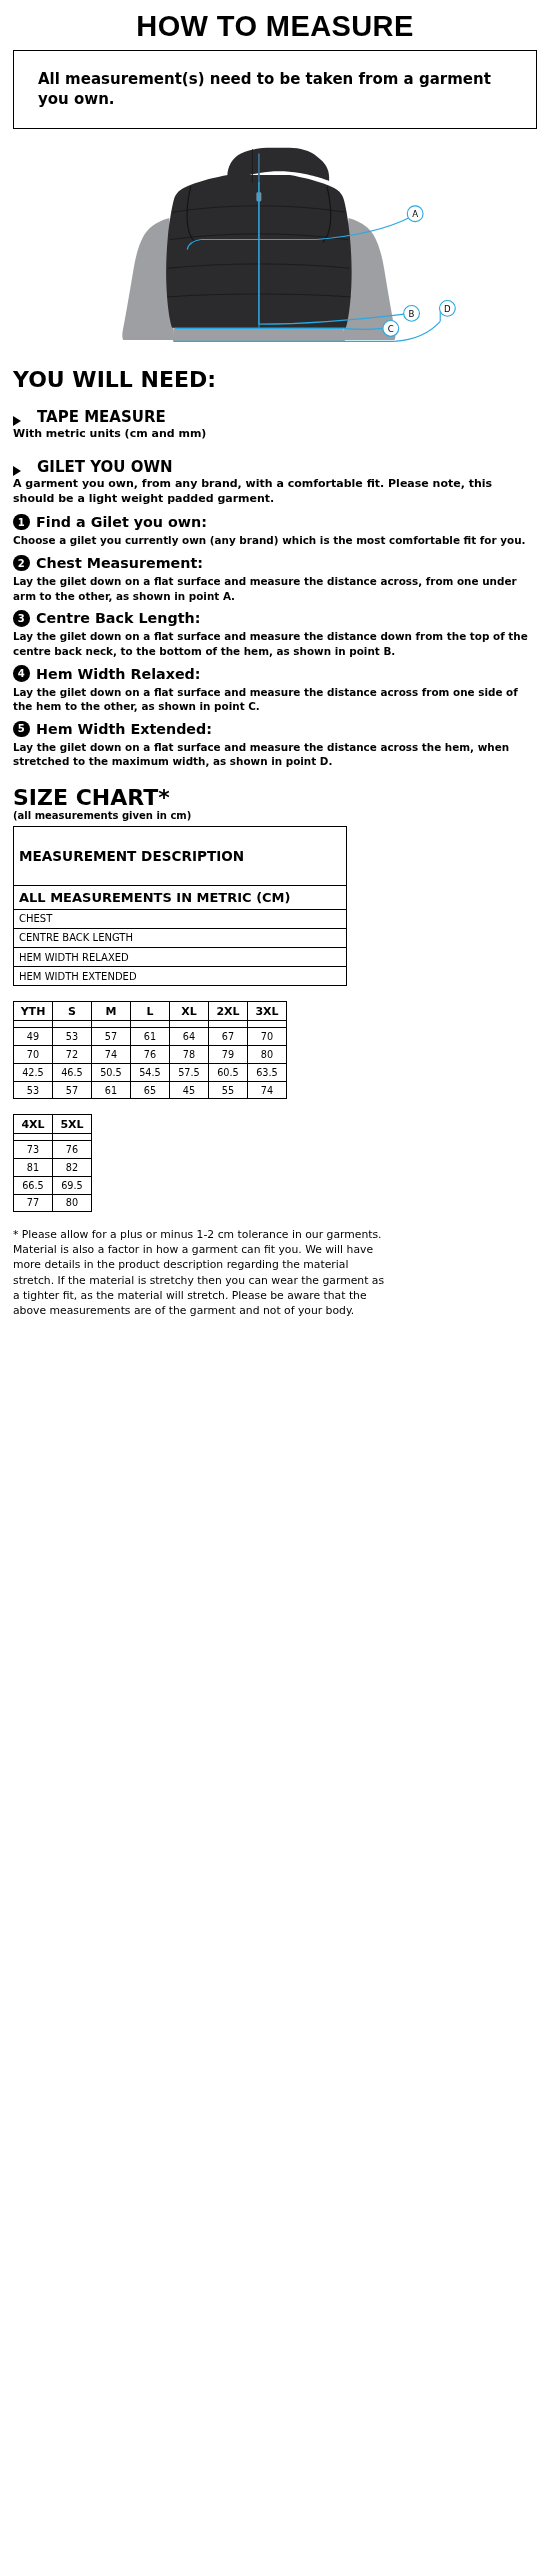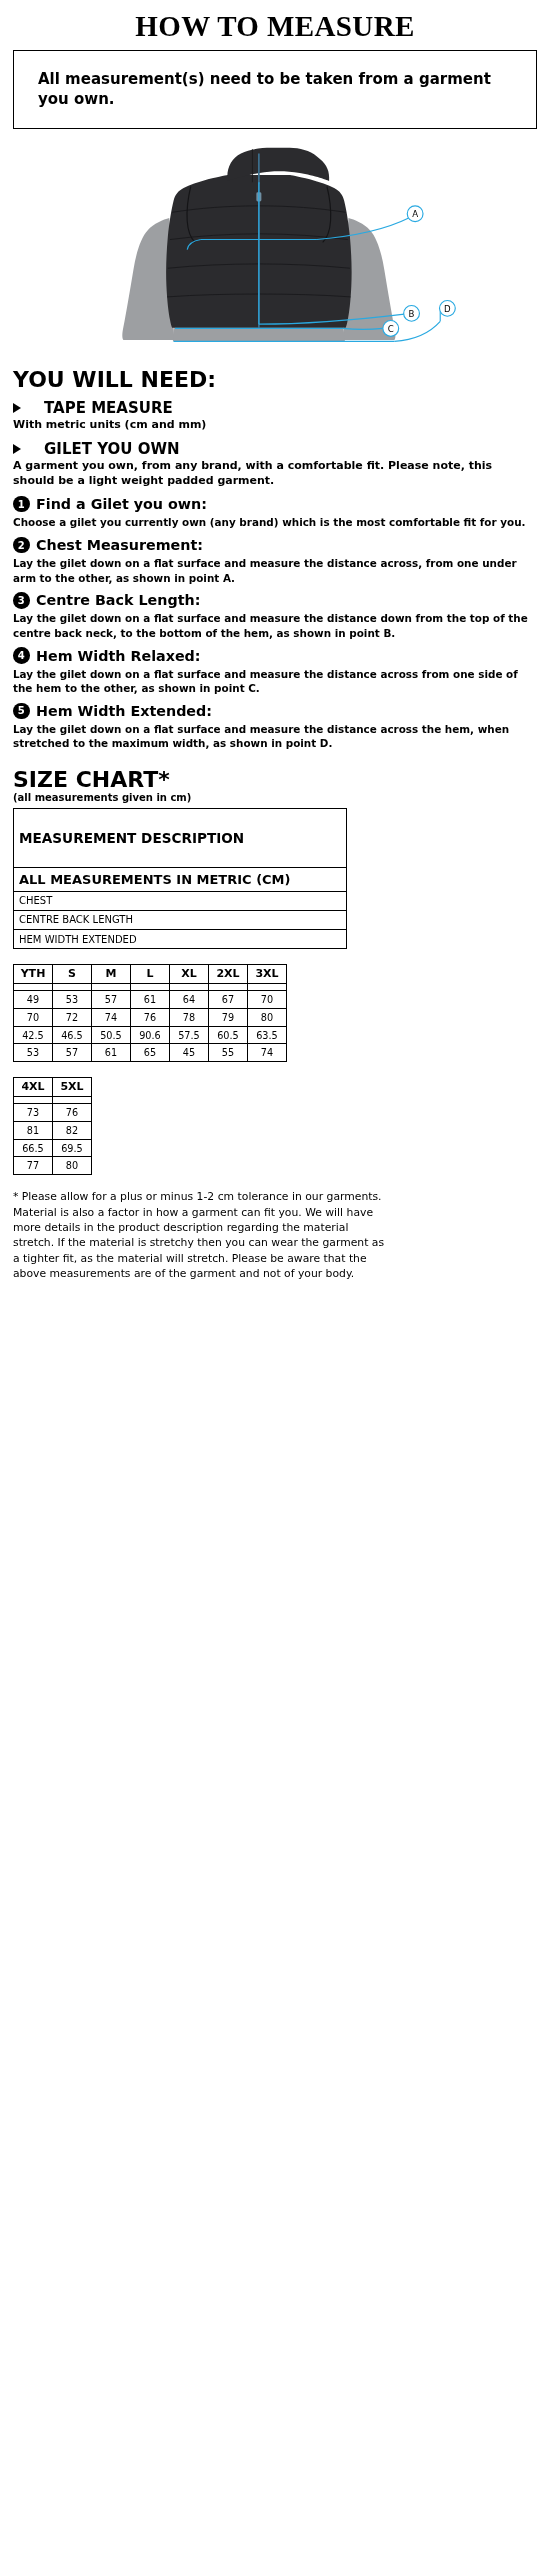--- a/index.html
+++ b/index.html
@@ -13,21 +13,21 @@
   .page {
     width: 550px;
     padding: 0 13px 17px 13px;
   }
   h1.title {
     font-size: 29px;
     font-weight: bold;
     letter-spacing: 0.4px;
     margin: 10px 0 7.2px 0;
     text-align: center;
-    font-family: Liberation Serif, serif;
+    font-family: Liberation Sans, sans-serif;
   }
   .intro-box {
     border: 1.4px solid #000;
     padding: 10px 11.5px 10px 16px;
     margin-bottom: 2.9px;
   }
   .intro-box p {
     margin: 8px;
     font-size: 15px;
     font-weight: bold;
@@ -43,23 +43,23 @@
   .diagram-wrap svg { display: block; }
   
   h2.section {
     font-size: 22px;
     font-weight: bold;
     margin: 2.9px 0 2.9px 0;
     letter-spacing: 0px;
   }
   .need-row {
     display: flex;
-    align-items: flex-start;
-    gap: 23px;
-    margin-top: 7px;
+    align-items: flex-end;
+    gap: 16px;
+    margin-top: 16px;
   }
   .tri {
     width: 0; height: 0;
     border-left: 8.6px solid #000;
     border-top: 5.7px solid transparent;
     border-bottom: 5.7px solid transparent;
     margin-top: 4.3px;
     flex: 0 0 auto;
   }
   .need-title {
@@ -312,20 +312,23 @@
       <td class="hdr">MEASUREMENT DESCRIPTION</td>
     </tr>
     <tr>
       <td>ALL MEASUREMENTS IN METRIC (CM)</td>
     </tr>
     <tr>
       <td class="plain">CHEST</td>
     </tr>
     <tr>
       <td class="plain">CENTRE BACK LENGTH</td>
+    </tr>
+    <tr>
+      <td class="plain">HEM WIDTH RELAXED</td>
     </tr>
     <tr>
       <td class="plain">HEM WIDTH EXTENDED</td>
     </tr>
   </tbody>
     </table>
 
   <table class="sizes main">
     <tbody>
         <tr>
@@ -361,21 +364,21 @@
       <td>74</td>
       <td>76</td>
       <td>78</td>
       <td>79</td>
       <td>80</td>
     </tr>
     <tr>
       <td>42.5</td>
       <td>46.5</td>
       <td>50.5</td>
-      <td>90.6</td>
+      <td>54.5</td>
       <td>57.5</td>
       <td>60.5</td>
       <td>63.5</td>
     </tr>
     <tr>
       <td>53</td>
       <td>57</td>
       <td>61</td>
       <td>65</td>
       <td>45</td>

